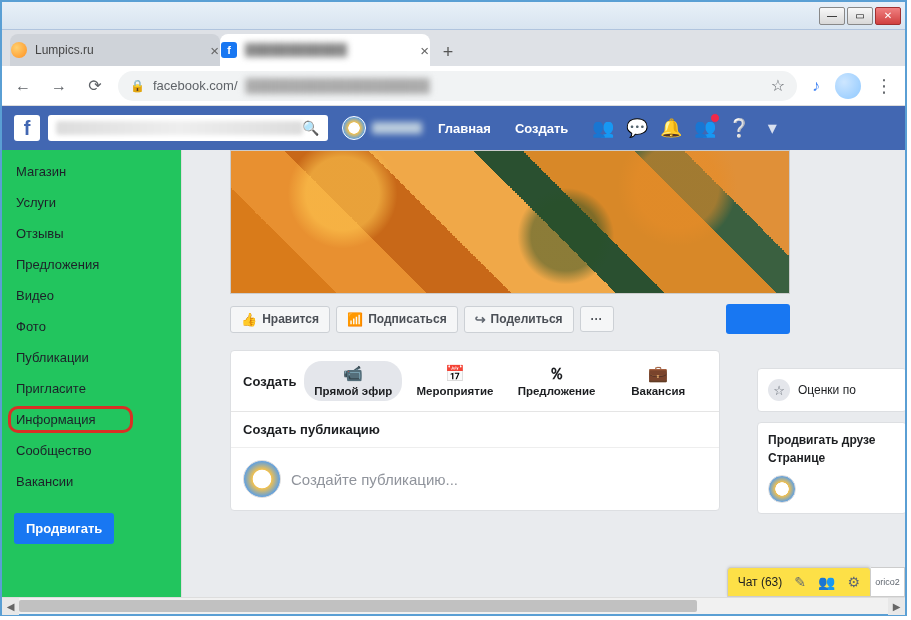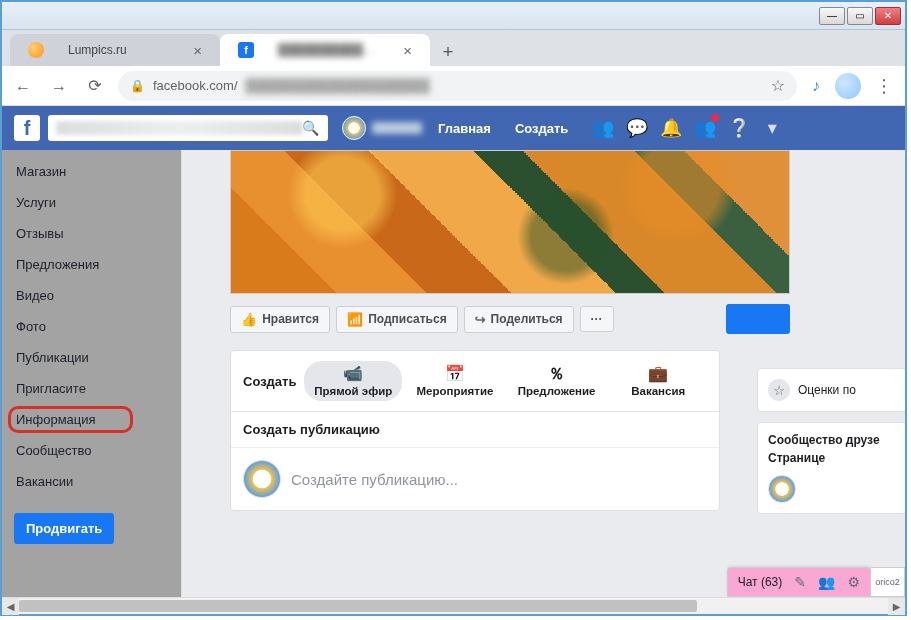--- a/index.html
+++ b/index.html
@@ -6,21 +6,21 @@
 body { background: #fff; width: 911px; height: 620px; overflow: hidden; position: relative; }
 
 
 .window-frame { border: 2px solid #5a9fd4; width: 907px; height: 616px; position: relative; background: #fff; }
 .titlebar { height: 28px; background: linear-gradient(#e8f0f8,#d8e4f0); border-bottom: 1px solid #b0c4de; display: flex; justify-content: flex-end; align-items: center; padding-right: 4px; gap: 2px; }
 .titlebar-btn { width: 26px; height: 18px; border: 1px solid #888; border-radius: 2px; display: flex; align-items: center; justify-content: center; font-size: 10px; background: linear-gradient(#f8f8f8,#d8d8d8); cursor: pointer; }
 .titlebar-btn.close { background: linear-gradient(#f08080,#d04040); color: #fff; border-color: #a03030; }
 
 
 .tab-strip { height: 36px; background: #dee1e6; display: flex; align-items: flex-end; padding-left: 8px; gap: 0; }
-.tab { height: 32px; width: 210px; background: #fff; border-radius: 8px 8px 0 0; display: flex; align-items: center; padding: 0 18px; font-size: 12px; color: #444; gap: 24px; position: relative; }
+.tab { height: 32px; width: 210px; background: #fff; border-radius: 8px 8px 0 0; display: flex; align-items: center; padding: 0 1px; font-size: 12px; color: #444; gap: 8px; position: relative; }
 .tab.inactive { background: #cfd3d9; }
 .tab .favicon { width: 16px; height: 16px; border-radius: 50%; flex-shrink: 0; }
 .tab .favicon.orange { background: radial-gradient(circle at 35% 35%, #ffd070, #ff9020); }
 .tab .favicon.fb { background: #1877f2; color: #fff; display:flex;align-items:center;justify-content:center;font-weight:bold;font-size:11px; border-radius:3px;}
 .tab .tab-title { flex: 1; white-space: nowrap; overflow: hidden; text-overflow: ellipsis; }
 .tab .tab-title.blur { filter: blur(3px); color:#888; }
 .tab .close-x { color: #666; font-size: 15px; cursor: pointer; }
 .newtab { width: 28px; height: 28px; display: flex; align-items: center; justify-content: center; color: #555; font-size: 18px; cursor: pointer; margin-left: 4px; }
 
 
@@ -44,21 +44,21 @@
 .fb-user .uavatar { width:24px;height:24px;border-radius:50%; background: radial-gradient(circle,#fff 35%, #f0c050 38%, #60a0e0 70%); border:1px solid #fff; }
 .fb-user .uname { filter: blur(3px); color:#bcd; width:50px; height:12px; background:#bcd; border-radius:2px; }
 .fb-link { padding: 0 8px; cursor:pointer; font-weight: bold; }
 .fb-icons { display:flex; gap:14px; margin-left: 8px; align-items:center; }
 .fb-icon { color:#2a4480; font-size:18px; cursor:pointer; position:relative; width:20px; text-align:center; }
 .fb-icon.light { color:#d8e0f0; }
 .fb-icon .badge { position:absolute; top:-4px; right:-6px; width:10px;height:10px; background:#f02849; border-radius:50%; border:1px solid #4267b2; }
 
 
 .content { position: relative; height: calc(100% - 28px - 36px - 40px - 44px - 17px); background: #e9ebee; overflow: hidden; }
-.left-col { position:absolute; left:0; top:0; width: 180px; height:100%; background:#a3a3a3; border-right:1px solid #ddd; }
+.left-col { position:absolute; left:0; top:0; width: 180px; height:100%; background:#22c55e; border-right:1px solid #ddd; }
 .left-nav { padding: 6px 0; }
 .left-item { padding: 8px 14px; font-size: 13px; color:#1d2129; cursor:pointer; }
 .left-item.highlight { position:relative; }
 .left-item.highlight::after { content:""; position:absolute; left:6px; right:48px; top:2px; bottom:2px; border:3px solid #d93025; border-radius:10px; pointer-events:none; }
 .promote-btn { margin: 10px 12px; background:#1877f2; color:#fff; font-size:13px; font-weight:bold; padding:8px 12px; border:none; border-radius:3px; cursor:pointer; }
 
 .main-col { position:absolute; left:180px; right:0; top:0; height:100%; padding: 0 0 0 48px; }
 .cover { width: 560px; height: 144px; background:
   linear-gradient(45deg, #d97b1a 0 15%, #e89030 15% 28%, #c86818 28% 40%, #f0a848 40% 55%, #2a5030 55% 62%, #d88828 62% 78%, #3a6040 78% 85%, #e09038 85% 100%);
   border:1px solid #ccc; position:relative; overflow:hidden; }
@@ -79,21 +79,21 @@
 .post-area-body { padding:12px; display:flex; align-items:center; gap:10px; }
 .page-avatar { width:38px; height:38px; border-radius:50%; background: radial-gradient(circle,#fff 35%, #f0c050 38%, #60a0e0 70%); border:1px solid #ddd; }
 .post-placeholder { color:#90949c; font-size:15px; }
 
 .right-rail { position:absolute; right:-2px; top:218px; width:150px; }
 .rr-card { background:#fff; border:1px solid #dddfe2; border-radius:4px; padding:10px; margin-bottom:10px; font-size:12px; color:#1c1e21; display:flex; align-items:center; gap:8px; overflow:hidden; white-space:nowrap; }
 .rr-icon { width:22px;height:22px;border-radius:50%; background:#e4e6eb; display:flex;align-items:center;justify-content:center; color:#606770; font-size:13px; flex-shrink:0; }
 .page-avatar.sm { width:28px; height:28px; }
 
 
-.chat-bar { position:absolute; right:34px; bottom:17px; height:30px; background:#f9a8d4; border:1px solid #ccc; border-top-left-radius:4px; border-top-right-radius:4px; display:flex; align-items:center; padding:0 10px; gap:12px; font-size:12px; color:#1c1e21; box-shadow:0 -1px 3px rgba(0,0,0,.1); }
+.chat-bar { position:absolute; right:34px; bottom:17px; height:30px; background:#fde047; border:1px solid #ccc; border-top-left-radius:4px; border-top-right-radius:4px; display:flex; align-items:center; padding:0 10px; gap:12px; font-size:12px; color:#1c1e21; box-shadow:0 -1px 3px rgba(0,0,0,.1); }
 .chat-bar .cb-icon { color:#606770; font-size:14px; cursor:pointer; }
 .chat-extra { position:absolute; right:0; bottom:17px; width:34px; height:30px; background:#fff; border:1px solid #ccc; border-left:none; font-size:10px; display:flex; flex-direction:row; align-items:center; justify-content:center; color:#606770; overflow:hidden; }
 
 
 .hscroll { position:absolute; left:0; right:0; bottom:0; height:17px; background:#f1f1f1; border-top:1px solid #ddd; display:flex; align-items:center; }
 .hscroll .arrow { width:17px; height:17px; display:flex;align-items:center;justify-content:center; color:#666; font-size:10px; cursor:pointer; background:#e8e8e8; }
 .hscroll .track { flex:1; height:100%; position:relative; }
 .hscroll .thumb { position:absolute; left:0; top:2px; bottom:2px; width:78%; background:#c1c1c1; border-radius:2px; }
 </style>
 </head>
@@ -220,21 +220,21 @@
           <div class="post-placeholder">Создайте публикацию...</div>
         </div>
       </div>
 
       <div class="right-rail">
         <div class="rr-card">
           <span class="rr-icon">☆</span>
           <span>Оценки по</span>
         </div>
         <div class="rr-card" style="flex-direction:column; align-items:flex-start; gap:4px;">
-          <span style="font-weight:bold;">Сообщество друзе</span>
+          <span style="font-weight:bold;">Продвигать друзе</span>
           <span style="font-weight:bold;">Странице</span>
           <div style="display:flex; align-items:center; gap:8px; margin-top:6px;">
             <div class="page-avatar sm"></div>
           </div>
         </div>
       </div>
     </div>
   </div>
 
   <div class="chat-bar">

